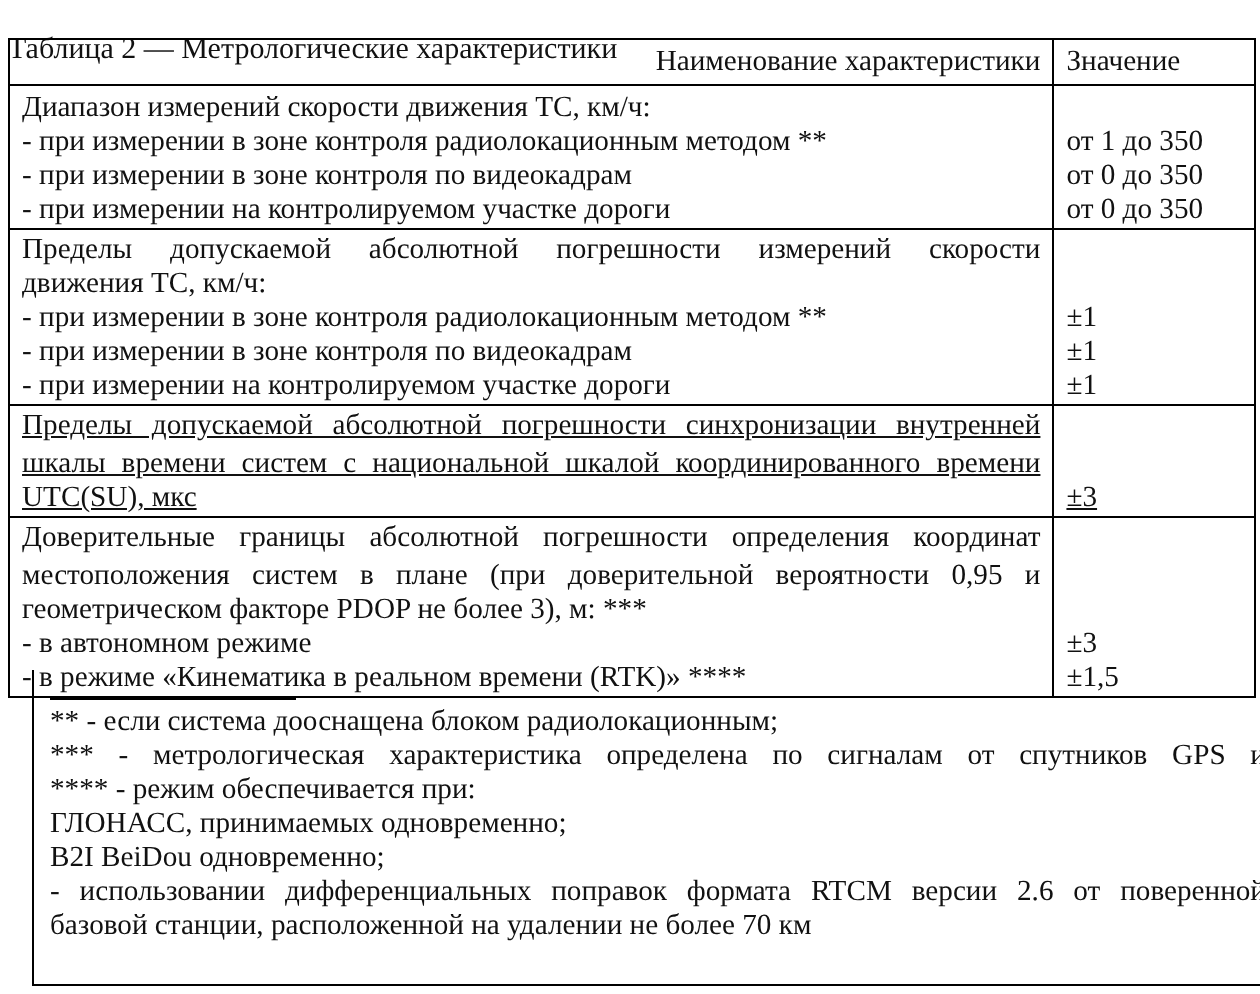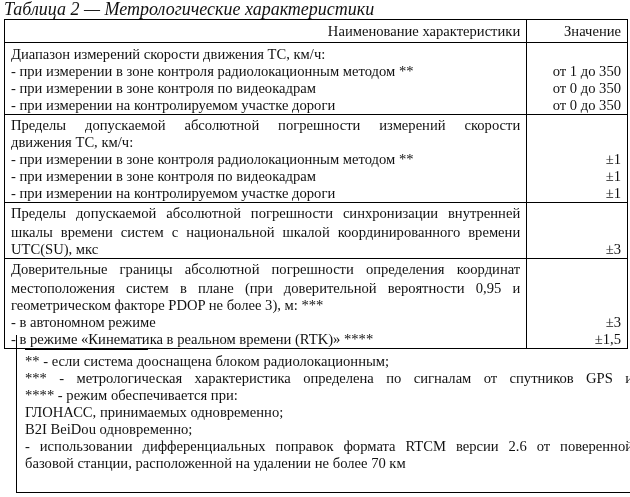--- a/index.html
+++ b/index.html
@@ -2,40 +2,40 @@
 <html><head>
 <meta charset="utf-8">
 <style>
   html, body { margin: 0; padding: 0; background: #ffffff; }
   body {
     width: 630px; height: 497px; overflow: hidden; position: relative;
     font-family: "Liberation Serif", "DejaVu Serif", serif;
     color: #111111; font-size: 14.6px;
   }
   .caption {
-    position: absolute; left: 4px; top: 1px;
-    font-size: 18px; line-height: 17px; font-style: italic;
+    position: absolute; left: 4px; top: 17px;
+    font-size: 15px; line-height: 17px;
   }
   table.metro {
     position: absolute; left: 4px; top: 19px;
     width: 624px; border-collapse: collapse;
   }
   table.metro td {
     border: 1px solid #000000; vertical-align: bottom;
     padding: 0 6px; line-height: 17px; box-sizing: border-box;
   }
   table.metro td.name { width: 523px; text-align: justify; }
-  table.metro td.val { width: 101px; text-align: right; }
+  table.metro td.val { width: 101px; text-align: left; }
   tr.head td { height: 23px; vertical-align: middle; text-align: center; }
   tr.head td.name { text-align: right; margin-left: 37px; }
   .para { text-align: justify; text-align-last: justify; padding-top: 2px; }
   .line { white-space: nowrap; }
   .row1 td { height: 72px; }
   .row2 td { height: 83px; }
-  .row3 td { height: 54px; }
+  .row3 td { height: 54px; text-decoration: underline; }
   .row4 td { height: 87px; }
   .vals { padding-bottom: 1px; }
   .vals div { line-height: 17px; }
   .notes {
     position: absolute; left: 16px; top: 335px; width: 624px; height: 158px;
     border: 1px solid #000000; box-sizing: border-box; border-top: none;
     padding: 4px 6px 0 8px; line-height: 17px;
   }
   .rule { width: 123px; border-top: 1px solid #000; margin: 10px 0 3px 0; }
   .just { text-align: justify; text-align-last: justify; }

